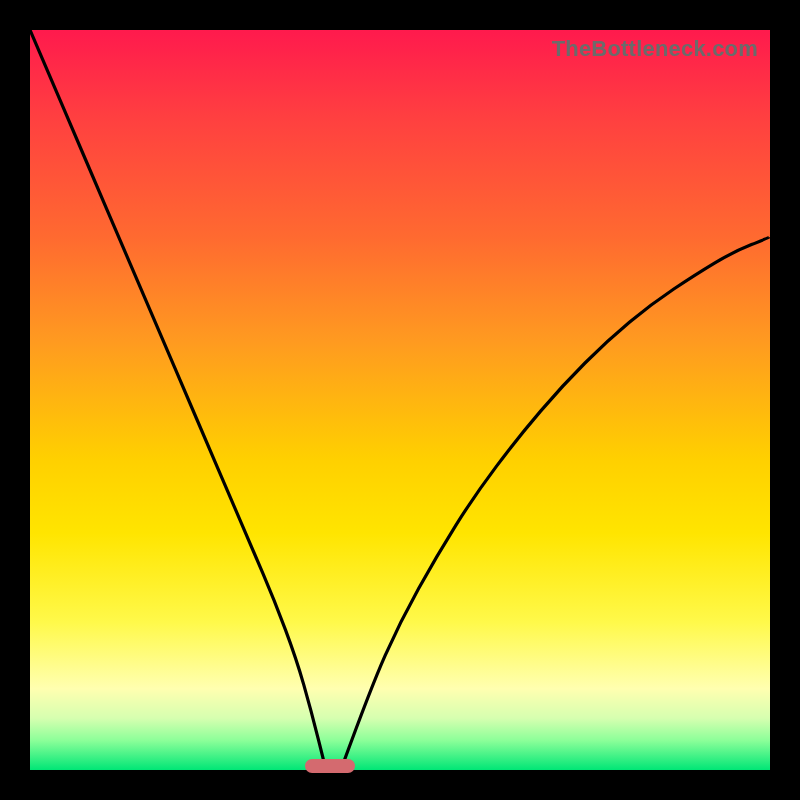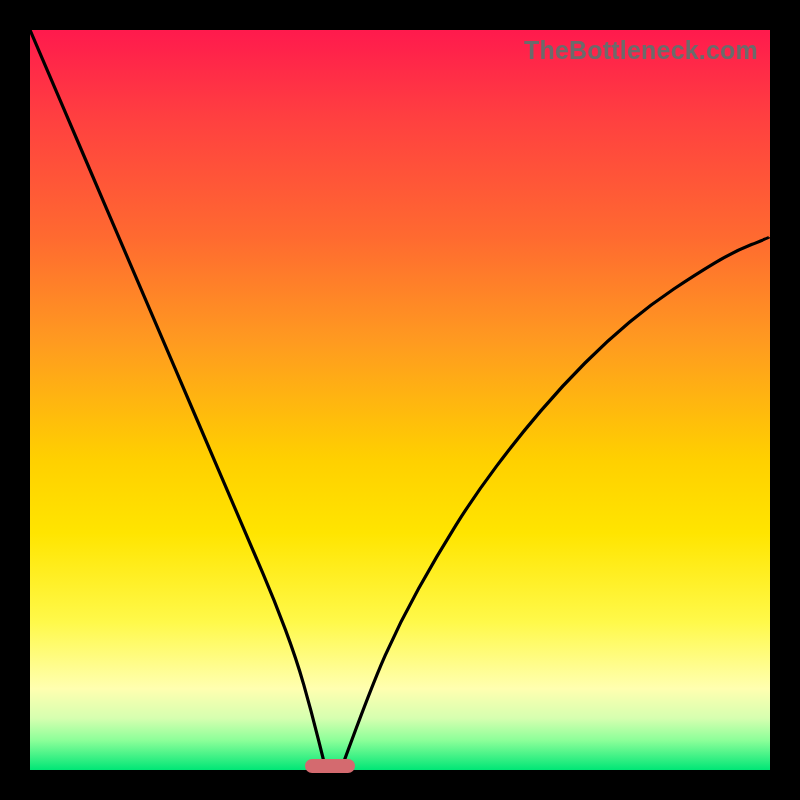--- a/index.html
+++ b/index.html
@@ -35,21 +35,21 @@
       #ffffb0 89%,
       #d6ffb0 93%,
       #8cff99 96%,
       #00e676 100%
     );
   }
   .watermark {
     position: absolute;
     top: 6px;
     right: 12px;
-    font-size: 25px;
+    font-size: 22px;
     font-weight: 600;
     color: #6b6b6b;
     letter-spacing: 0.2px;
   }
   svg.curves {
     position: absolute;
     left: 0;
     top: 0;
     width: 740px;
     height: 740px;

